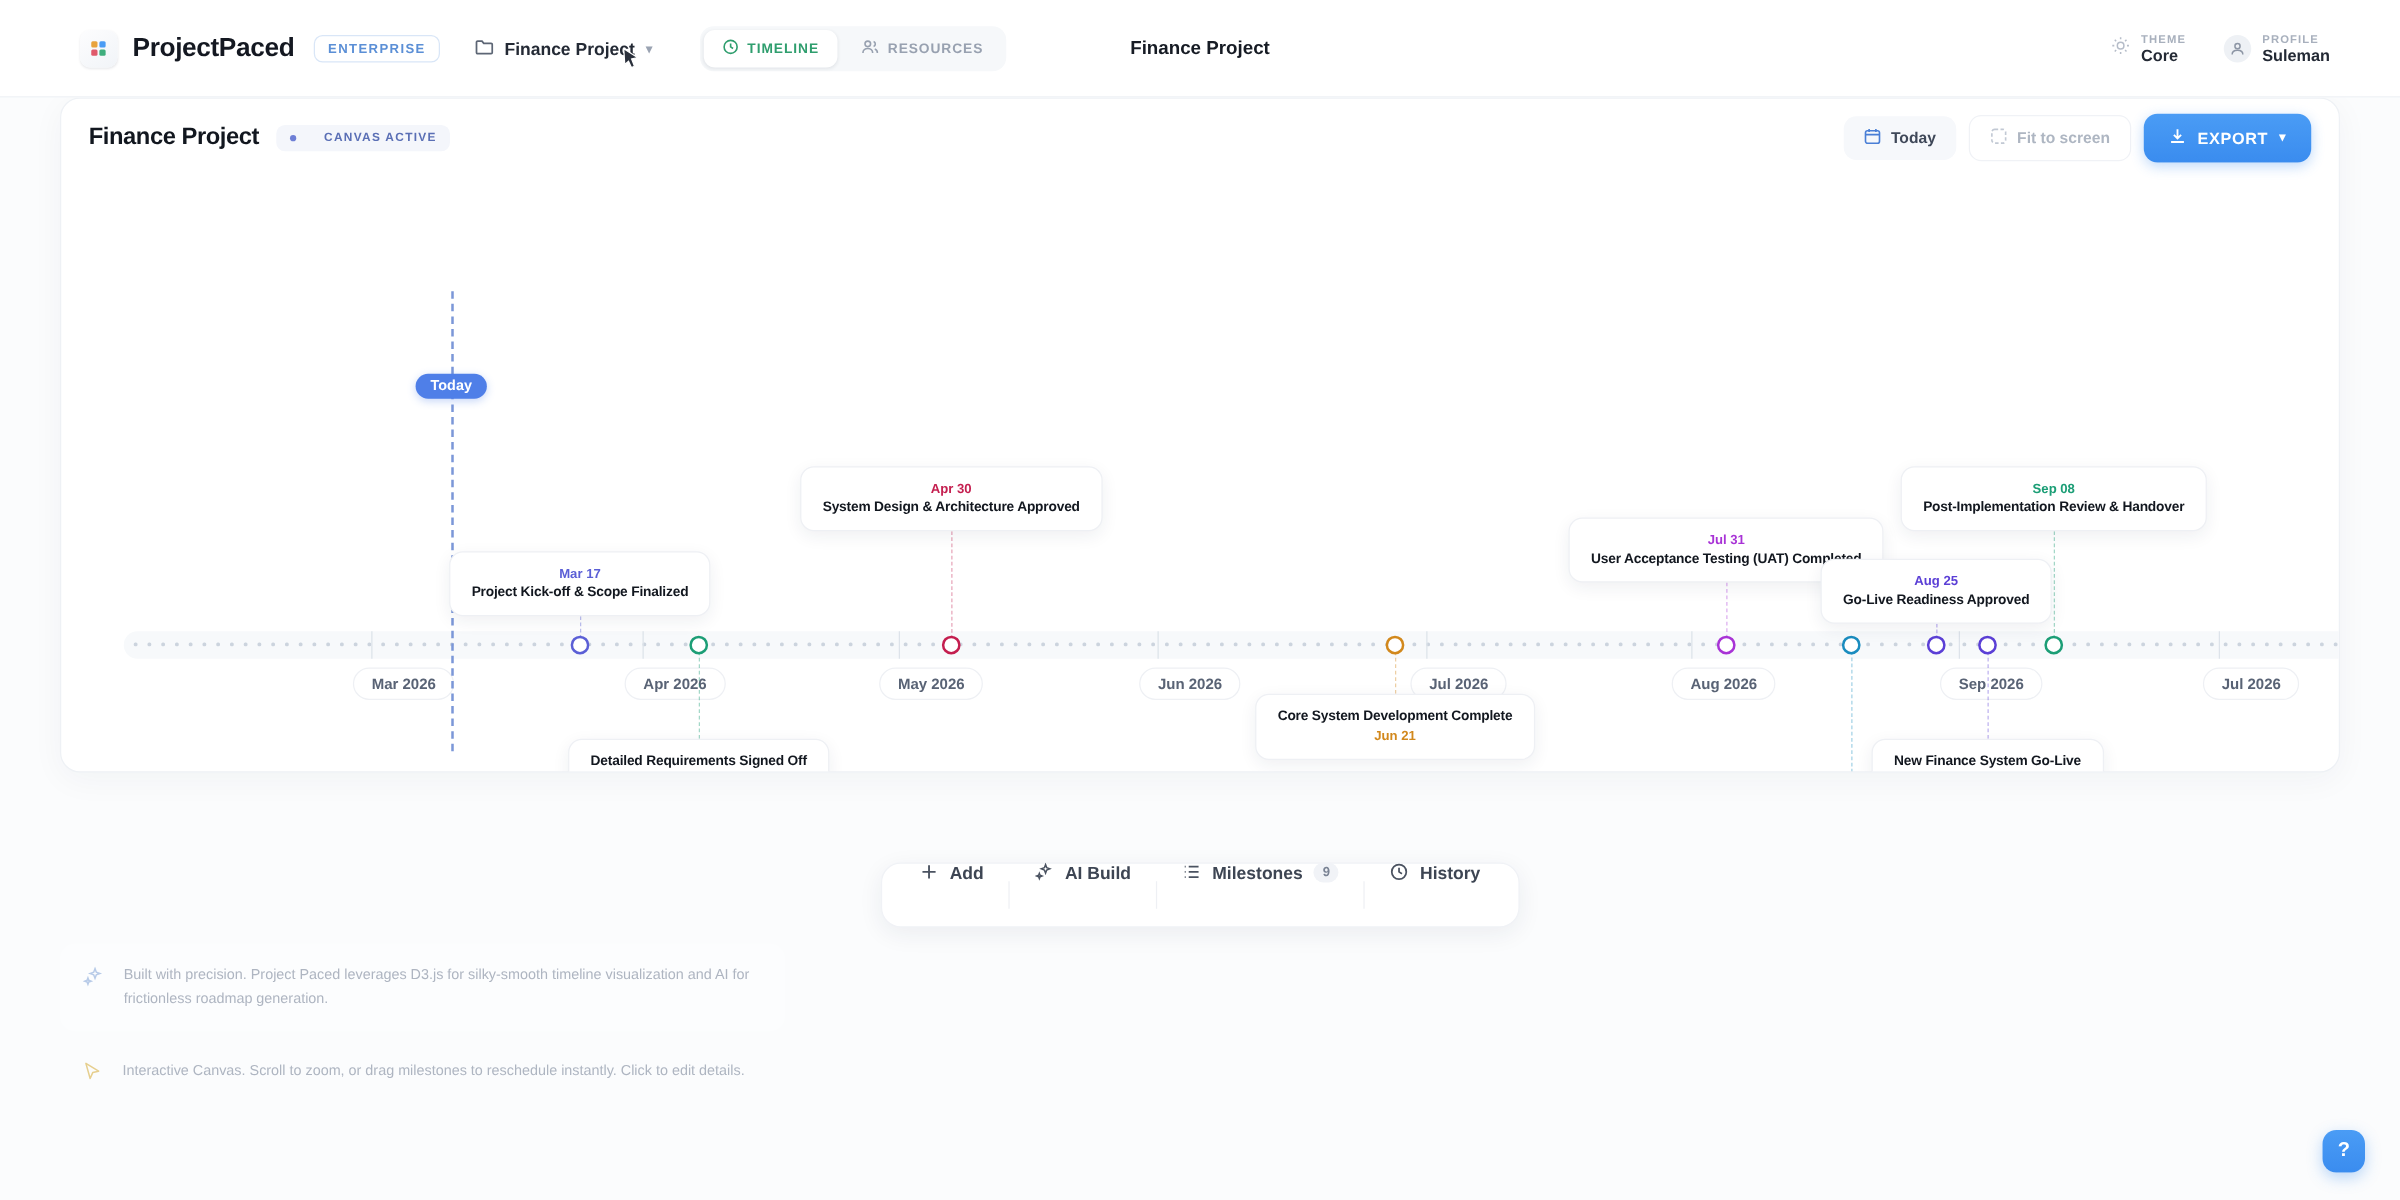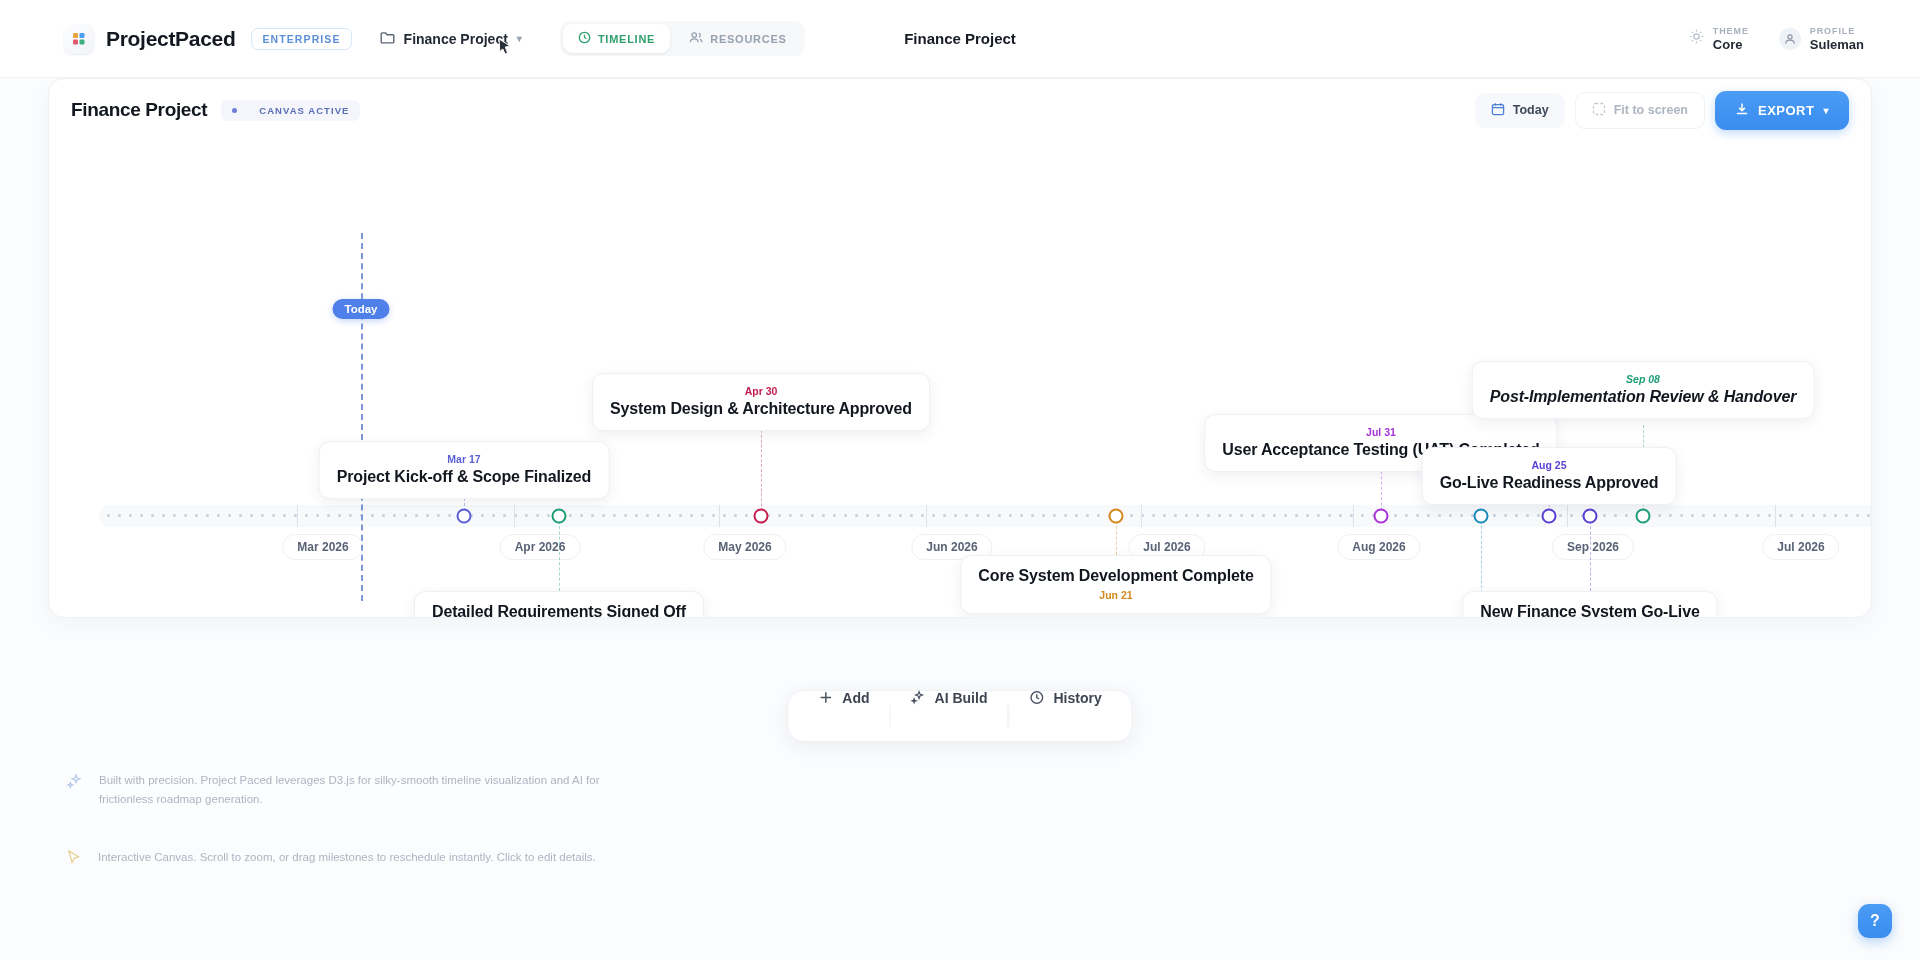--- a/index.html
+++ b/index.html
@@ -142,21 +142,21 @@
 
   .mcard {
     position:absolute; background:#ffffff;
     border:1px solid #eef0f4; border-radius: 11px;
     box-shadow: 0 4px 14px rgba(25,40,75,.07);
     padding: 11px 17px 12px; cursor:pointer;
     transform: translateX(-50%);
     white-space:nowrap; text-align:center; z-index:7;
   }
   .mcard .mdate { font-size: 10.5px; font-weight:700; }
-  .mcard .mtitle { font-size: 16px; font-weight:800; color:#12171f; letter-spacing:-.15px; margin-top:3px; }
+  .mcard .mtitle { font-size: 11px; font-weight:800; color:#12171f; letter-spacing:-.15px; margin-top:3px; }
   .mcard.below .mtitle { margin-top:0; }
   .mcard.below .mdate { margin-top:4px; }
 
   
   .toolbar {
     position:absolute; left:50%; transform:translateX(-50%); top: 690px;
     background:#ffffff; border:1px solid #f0f2f6; border-radius: 16px;
     box-shadow: 0 5px 20px rgba(25,40,75,.07);
     display:flex; align-items:center; height: 52px; padding: 0 10px;
   }
@@ -538,21 +538,21 @@
           <div class="mdate" style="color: rgb(168, 51, 214);">Jul 31</div>
           <div class="mtitle">User Acceptance Testing (UAT) Completed</div>
         </div>
         <div class="mcard" style="left: 1500px; top: 306px;">
           <div class="mdate" style="color: rgb(91, 63, 214);">Aug 25</div>
           <div class="mtitle">Go-Live Readiness Approved</div>
         </div>
         <div class="mcard below" style="left: 1541px; top: 450px;">
           <div class="mtitle">New Finance System Go-Live</div>
         </div>
-        <div class="mcard" style="left: 1594px; top: 220px; font-style: italic;">
+        <div class="mcard" style="left: 1594px; top: 232px;">
           <div class="mdate" style="color: rgb(28, 158, 118);">Sep 08</div>
           <div class="mtitle">Post-Implementation Review &amp; Handover</div>
         </div>
       </div>
 
     <div class="today-line" id="today-line" style="left: 312px;"></div>
     <div class="today-pill" id="today-pill" style="left: 312px; top: 158px;">Today</div>
 
   </div>
 </div>
@@ -570,20 +570,29 @@
   <button class="tb-btn">
     <span>
       <svg width="15" height="15" viewBox="0 0 16 16" fill="none" stroke="#4b5361" stroke-width="1.3">
         <path d="M9.3 1.8 10.3 4.4 12.9 5.4 10.3 6.4 9.3 9 8.3 6.4 5.7 5.4 8.3 4.4Z"></path>
         <path d="M4 9.3l.6 1.6 1.6.6-1.6.6L4 13.7l-.6-1.6-1.6-.6 1.6-.6Z"></path>
       </svg>
     </span>
     <span>AI Build</span>
   </button>
   <div class="tb-sep"></div>
+  <button class="tb-btn">
+    <span>
+      <svg width="15" height="15" viewBox="0 0 16 16" fill="none" stroke="#4b5361" stroke-width="1.5">
+        <path d="M5.6 3.6h8.4M5.6 8h8.4M5.6 12.4h8.4M2.2 3.6h.8M2.2 8h.8M2.2 12.4h.8"></path>
+      </svg>
+    </span>
+    <span>Milestones</span>
+    <span class="tb-count">9</span>
+  </button>
   <div class="tb-sep"></div>
   <button class="tb-btn">
     <span>
       <svg width="15" height="15" viewBox="0 0 16 16" fill="none" stroke="#4b5361" stroke-width="1.5">
         <circle cx="8" cy="8" r="6.2"></circle>
           <path d="M8 4.5V8l2.5 1.6"></path>
       </svg>
     </span>
     <span>History</span>
   </button>

